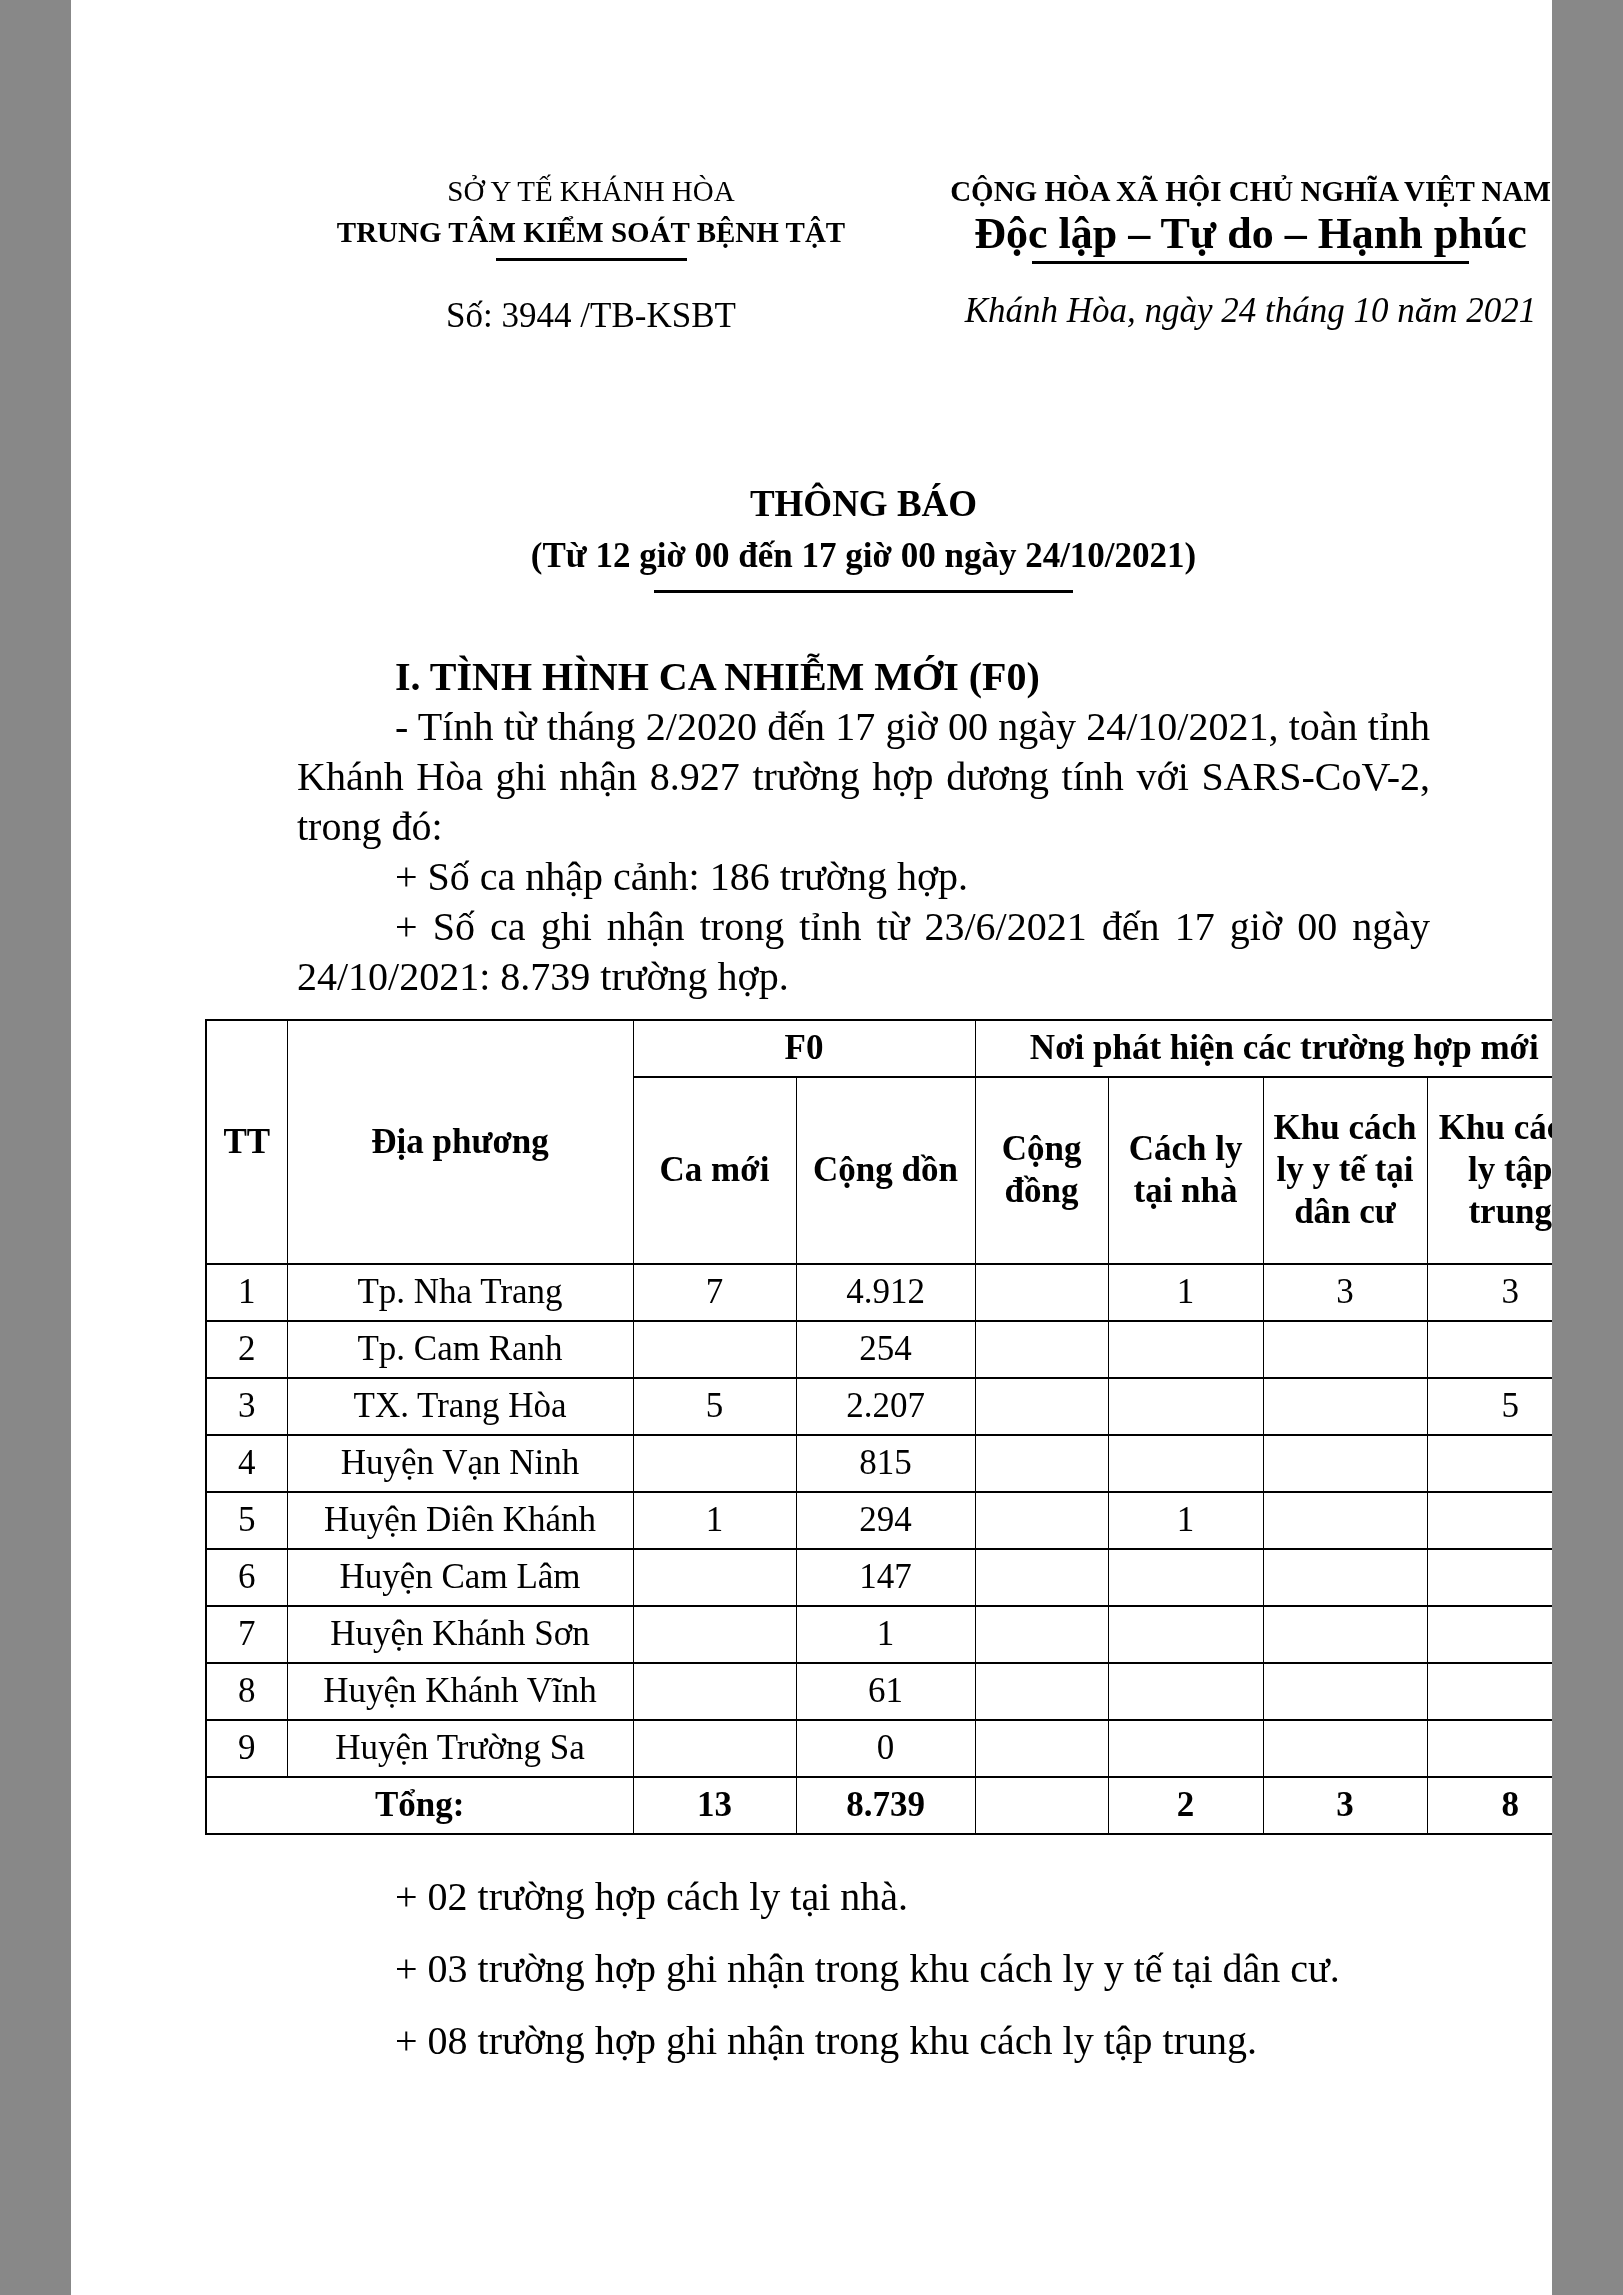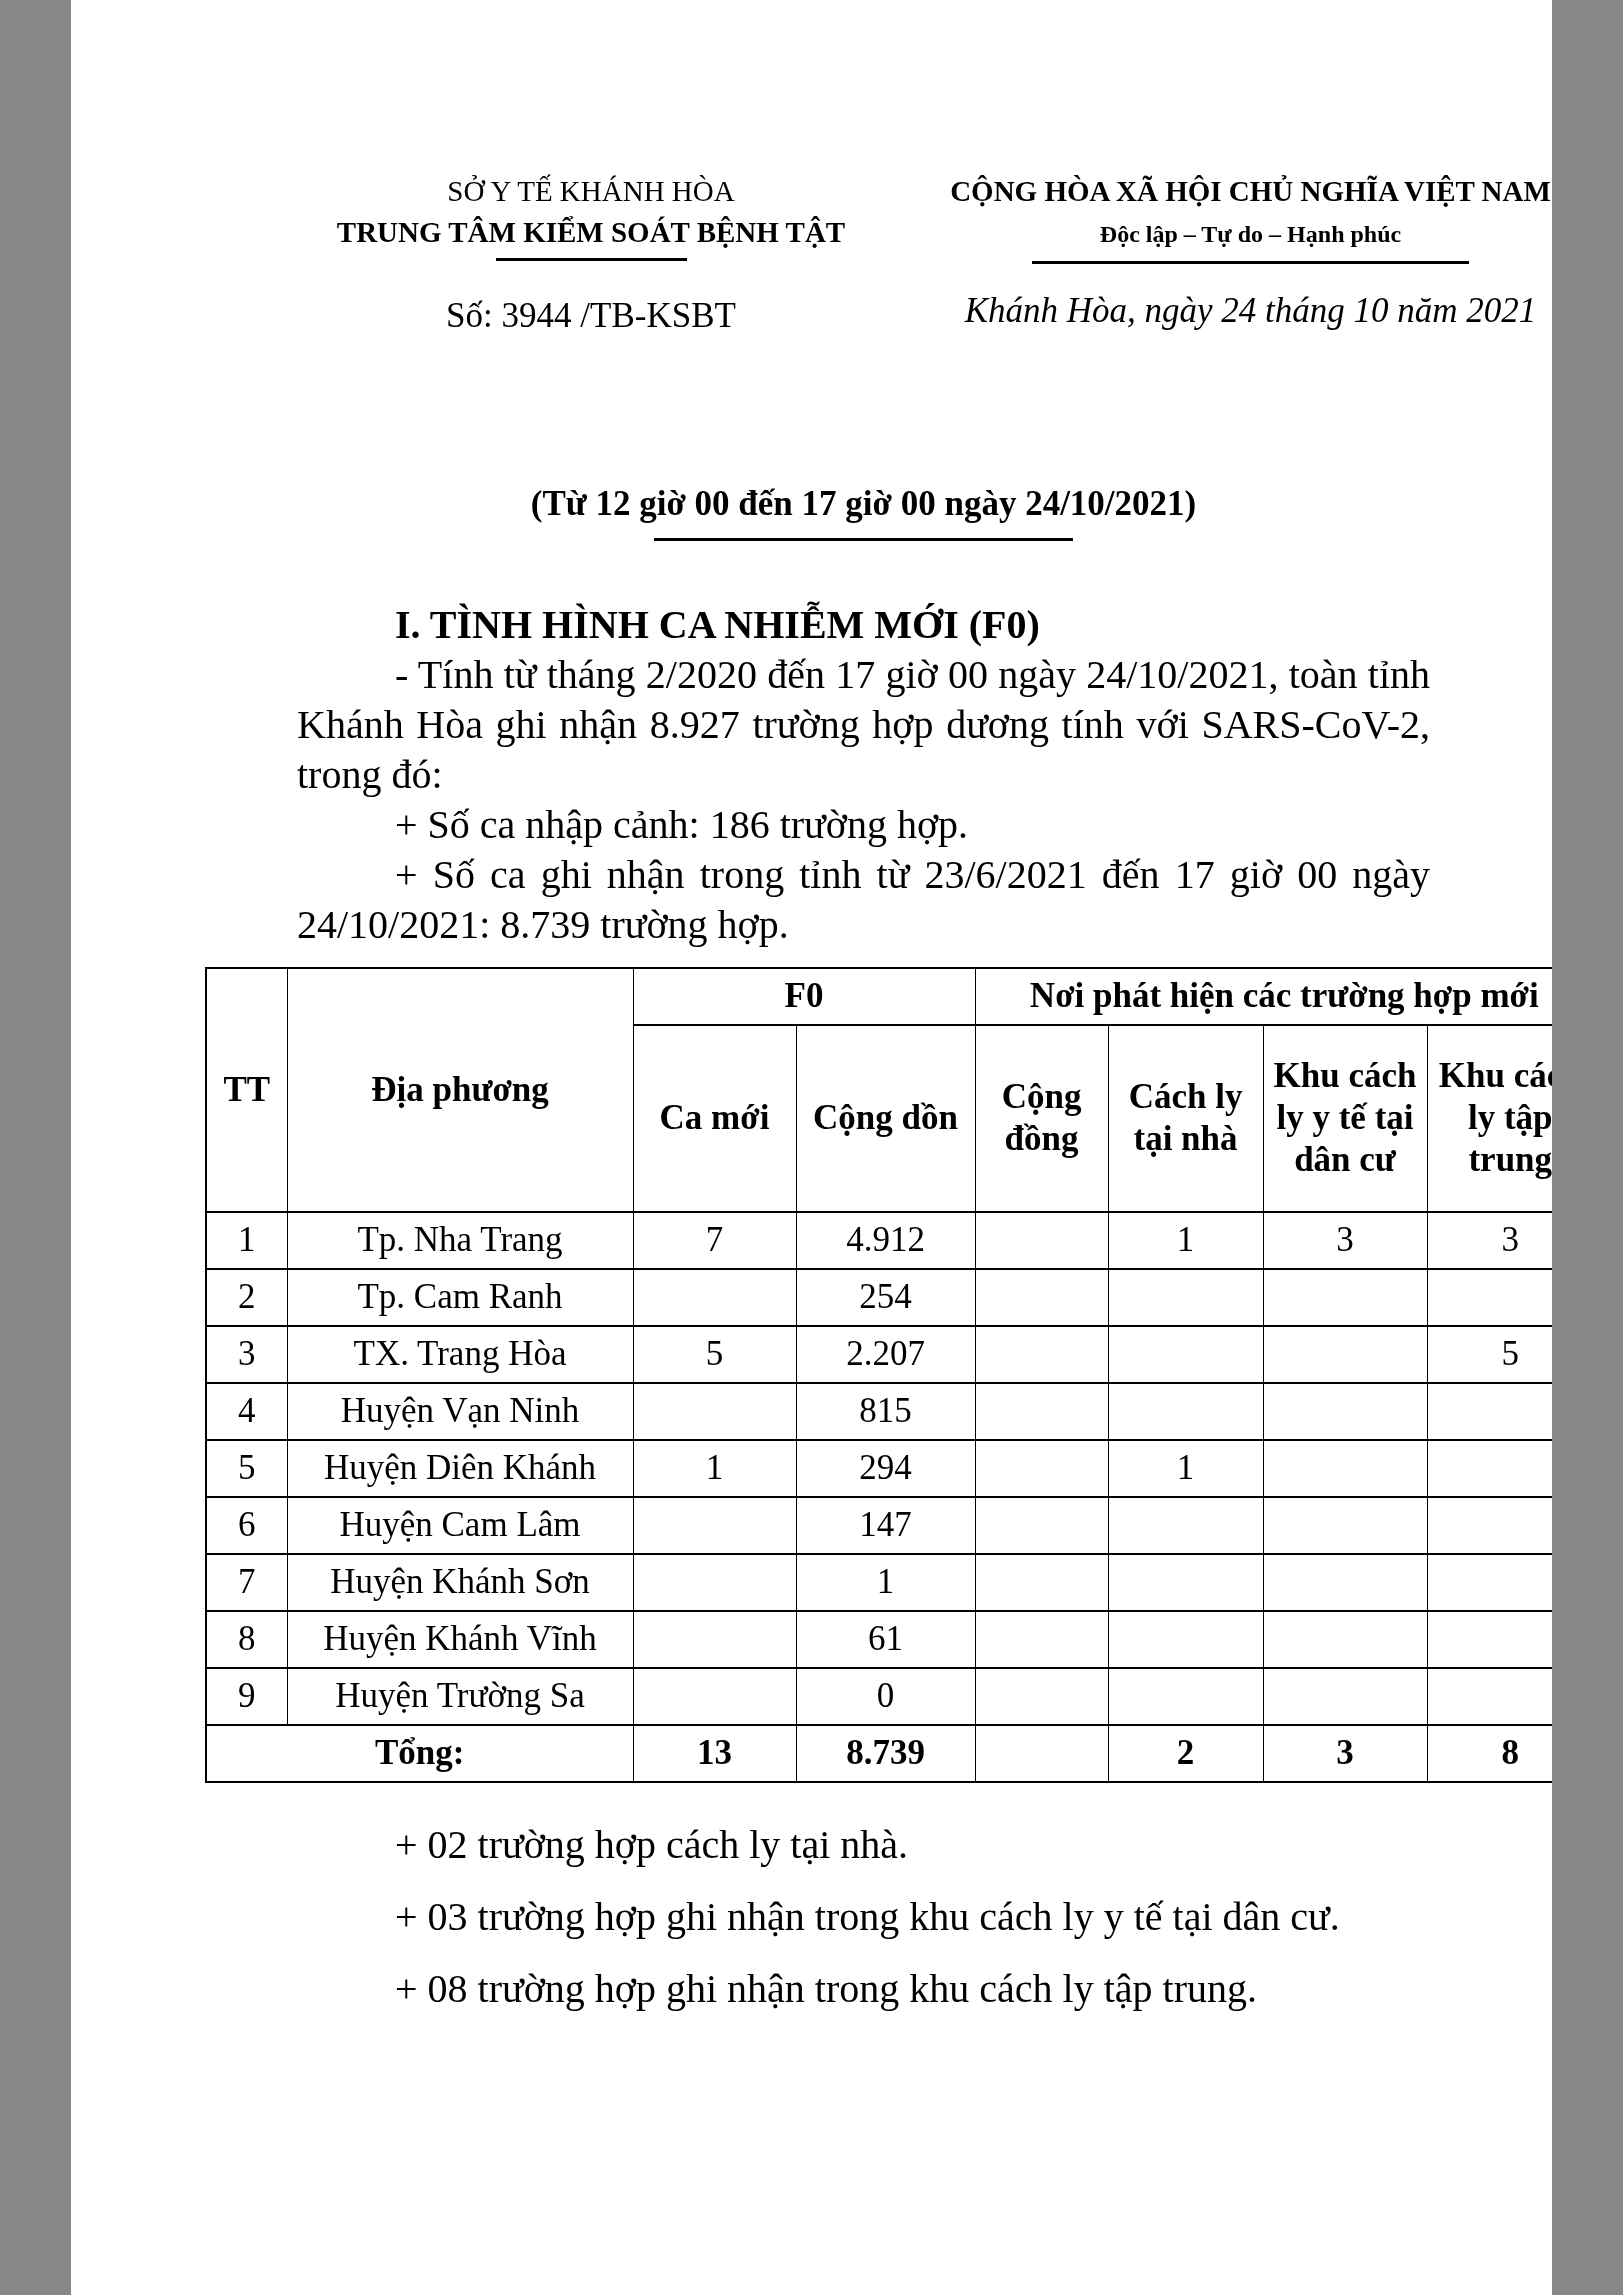--- a/index.html
+++ b/index.html
@@ -15,21 +15,21 @@
     overflow:hidden;
   }
   
   .hdr { position:relative; height:236px; }
   .hdr-block { position:absolute; top:0; text-align:center; }
   .hdr-left  { left:160px;  width:720px; }
   .hdr-right { left:826px; width:707px; }
   .issuer-l1   { font-size:29px; line-height:41px; }
   .issuer-l2   { font-size:29px; font-weight:bold; line-height:41px; }
   .national-l1 { font-size:29px; font-weight:bold; line-height:41px; }
-  .national-l2 { font-size:24px; font-weight:bold; line-height:44px; }
+  .national-l2 { font-size:44px; font-weight:bold; line-height:44px; }
   .rule { height:2.6px; background:#000; margin:5.2px auto 0; }
   .rule-issuer   { width:191px; }
   .rule-national { width:437px; }
   .rule-title    { width:419px; margin-top:9.2px; }
   .doc-no   { font-size:35px; margin-top:35px; }
   .dateline { font-size:35px; font-style:italic; margin-top:27.5px; }
   
   .content { padding-left:226px; padding-right:122px; }
   
   .title { margin-top:71px; text-align:center; }
@@ -82,20 +82,21 @@
       <div class="national-l1">CỘNG HÒA XÃ HỘI CHỦ NGHĨA VIỆT NAM</div>
       <div class="national-l2">Độc lập – Tự do – Hạnh phúc</div>
       <div class="rule rule-national"></div>
       <div class="dateline">Khánh Hòa, ngày 24  tháng 10 năm 2021</div>
     </div>
   </div>
 
   <div class="content">
 
     <div class="title">
+      <div class="title-l1">THÔNG BÁO</div>
       <div class="title-l3">(Từ 12 giờ 00 đến 17 giờ 00 ngày 24/10/2021)</div>
       <div class="rule rule-title"></div>
     </div>
 
     <div class="sec1">
       <p class="heading">I. TÌNH HÌNH CA NHIỄM MỚI (F0)</p>
       <p>- Tính từ tháng 2/2020 đến 17 giờ 00 ngày 24/10/2021, toàn tỉnh Khánh Hòa ghi nhận 8.927 trường hợp dương tính với SARS-CoV-2, trong đó:</p>
       <p>+ Số ca nhập cảnh: 186 trường hợp.</p>
       <p>+ Số ca ghi nhận trong tỉnh từ 23/6/2021 đến 17 giờ 00 ngày 24/10/2021: 8.739 trường hợp.</p>
     </div>

